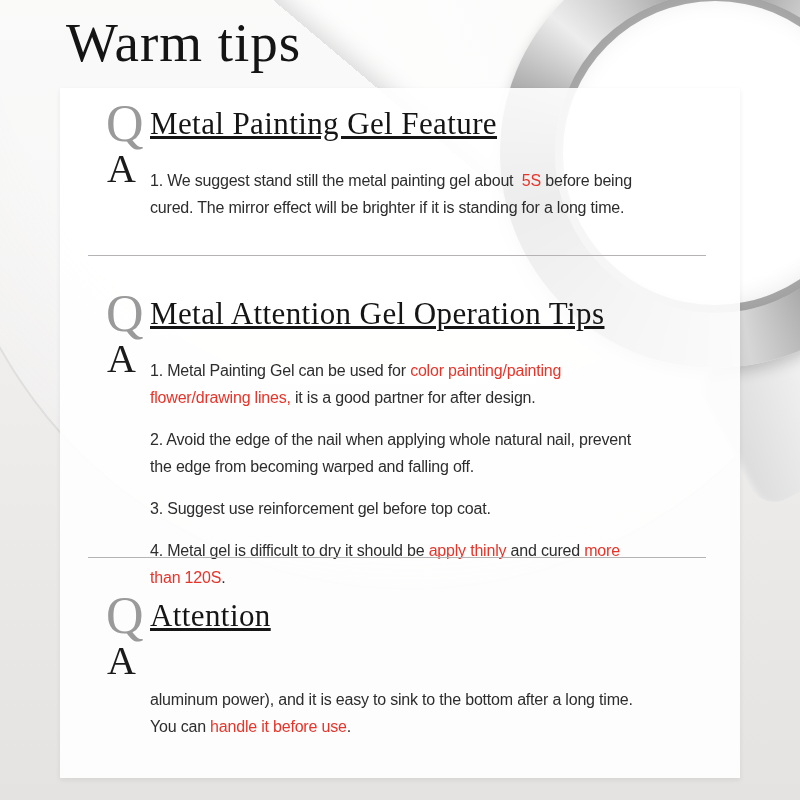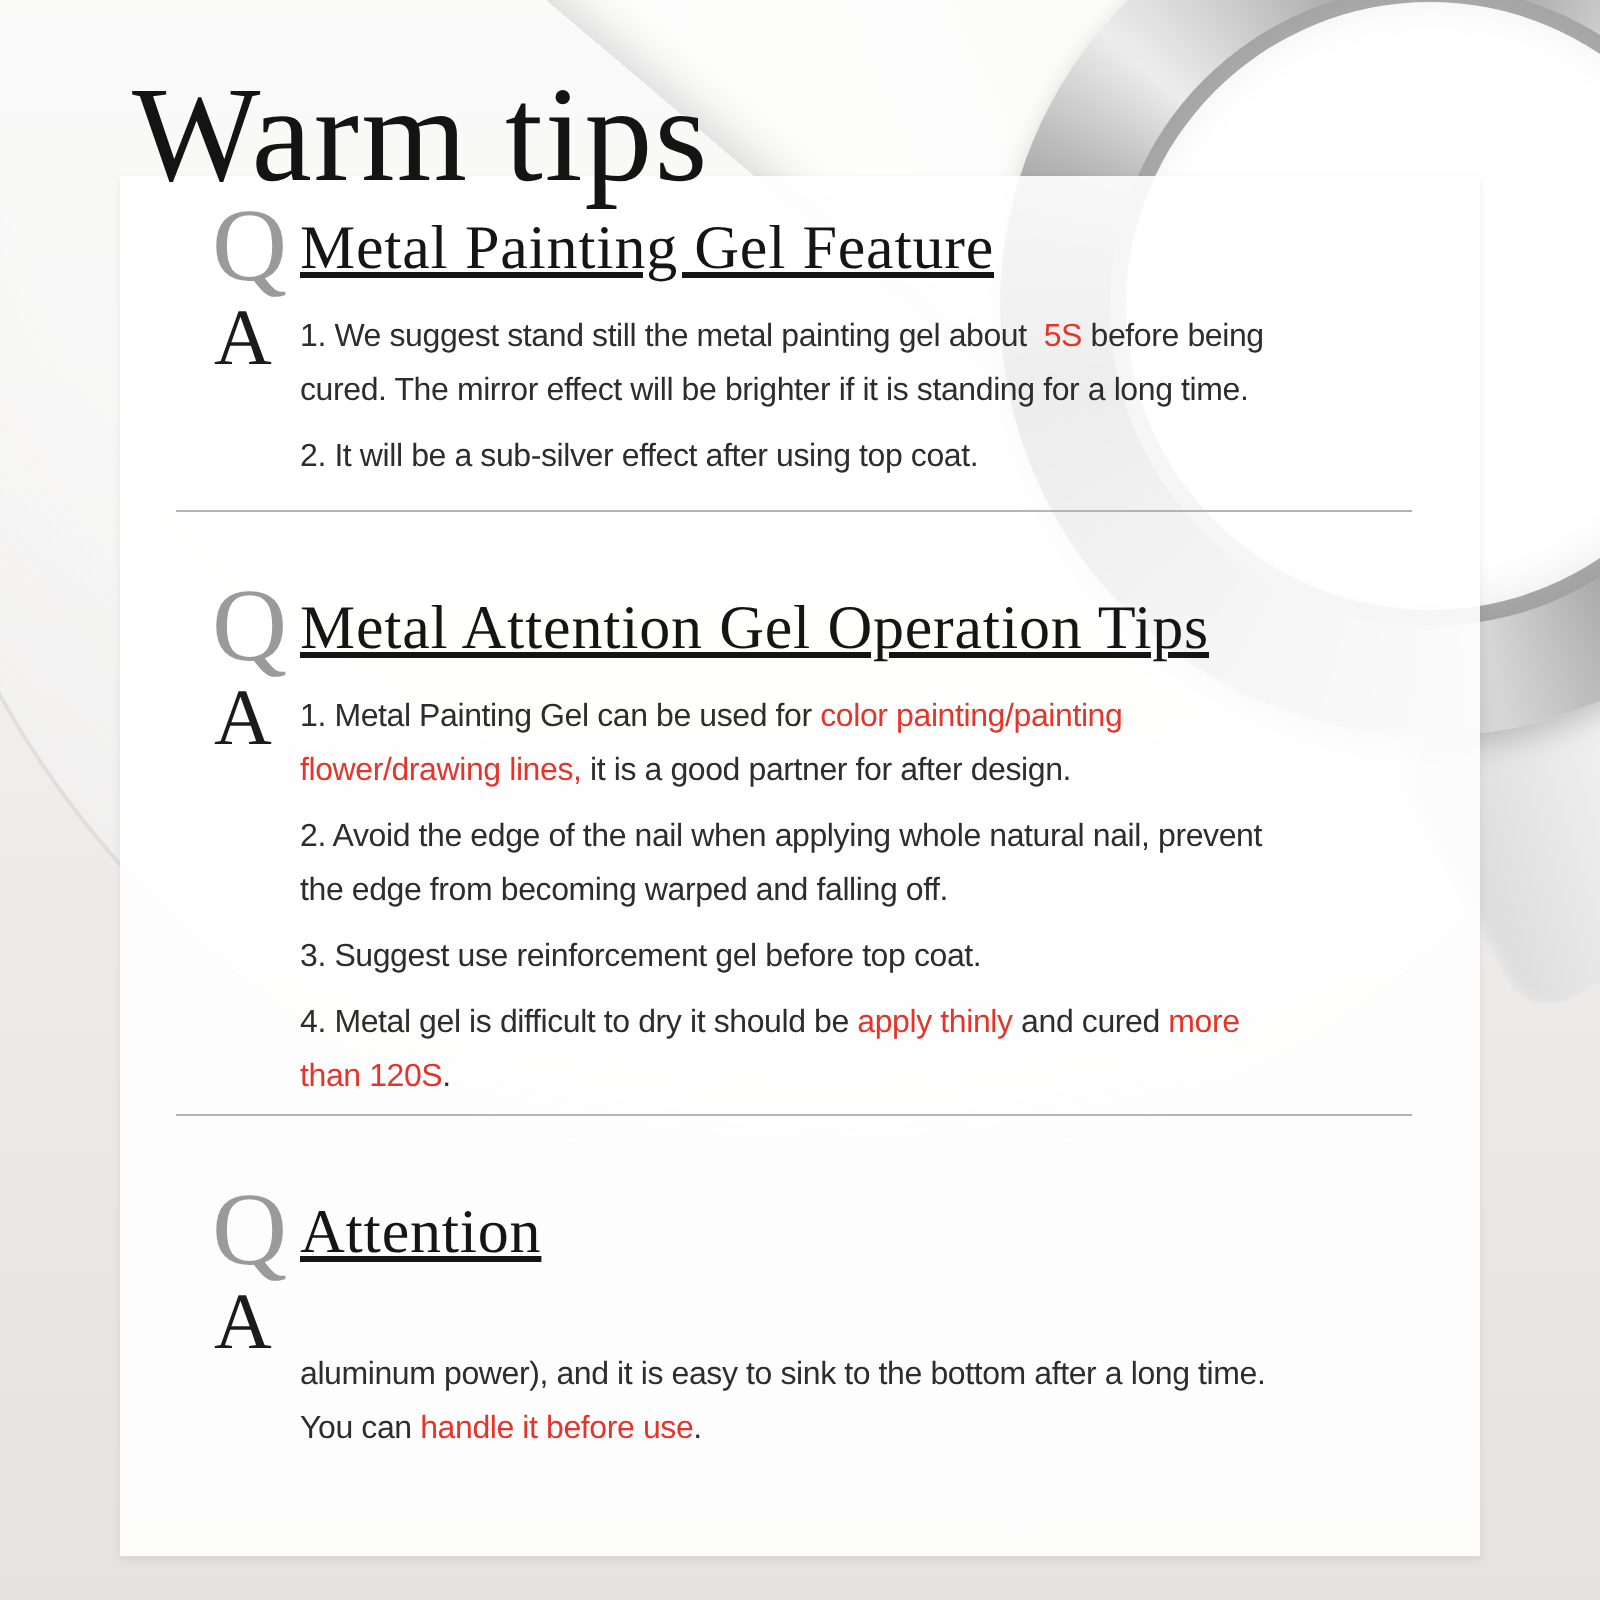--- a/index.html
+++ b/index.html
@@ -47,21 +47,21 @@
   }
   
   .card{
     position:absolute;left:60px;top:88px;width:680px;height:690px;z-index:2;
     background:rgba(255,255,255,0.90);
     box-shadow:0 2px 5px rgba(0,0,0,0.07);
   }
   .page-title{
     position:absolute;left:66px;top:12px;z-index:3;
     font-family:"Liberation Serif","DejaVu Serif",serif;
-    font-size:68px;line-height:62px;color:#141414;letter-spacing:1px;margin-top:24px;
+    font-size:55px;line-height:62px;color:#141414;letter-spacing:1px;
   }
   .divider{position:absolute;left:28px;width:618px;height:1px;background:var(--divider);}
   .divider.d1{top:167px;}
   .divider.d2{top:469px;}
   .section{position:absolute;left:46px;right:26px;}
   .section.s1{top:12px;}
   .section.s2{top:202px;}
   .section.s3{top:504px;}
   .qrow{display:flex;align-items:flex-start;}
   .q-letter{
@@ -72,21 +72,21 @@
     font-family:"Liberation Serif","DejaVu Serif",serif;font-weight:normal;
     font-size:31px;line-height:48px;color:var(--heading);letter-spacing:0.4px;white-space:nowrap;text-decoration:underline;
   }
   .arow{display:flex;align-items:flex-start;margin-top:2px;}
   .a-letter{
     flex:0 0 44px;font-family:"Liberation Serif","DejaVu Serif",serif;
     font-size:40px;line-height:38px;color:var(--a-letter);padding-left:1px;
   }
   .answers{flex:1;padding-top:2px;}
   .answers p{
-    margin:3px 0 6px;font-size:16px;line-height:27px;color:var(--body-text);
+    margin:15px 0 6px;font-size:16px;line-height:27px;color:var(--body-text);
     letter-spacing:-0.2px;white-space:pre;
   }
   .answers p span.red{color:var(--red);}
 </style>
 </head>
 <body>
 
 <div class="canvas">
 
   <div class="photo">
@@ -105,21 +105,20 @@
 
     <div class="section s1">
       <div class="qrow">
         <span class="q-letter">Q</span>
         <h2 class="question">Metal Painting Gel Feature</h2>
       </div>
       <div class="arow">
         <span class="a-letter">A</span>
         <div class="answers">
           <p><span>1. We suggest stand still the metal painting gel about  </span><span class="red">5S</span><span> before being</span><br><span>cured. The mirror effect will be brighter if it is standing for a long time.</span></p>
-          <p><span>2. It will be a sub-silver effect after using top coat.</span></p>
         </div>
       </div>
     </div>
 
     <div class="divider d1"></div>
 
     <div class="section s2">
       <div class="qrow">
         <span class="q-letter">Q</span>
         <h2 class="question">Metal Attention Gel Operation Tips</h2>

